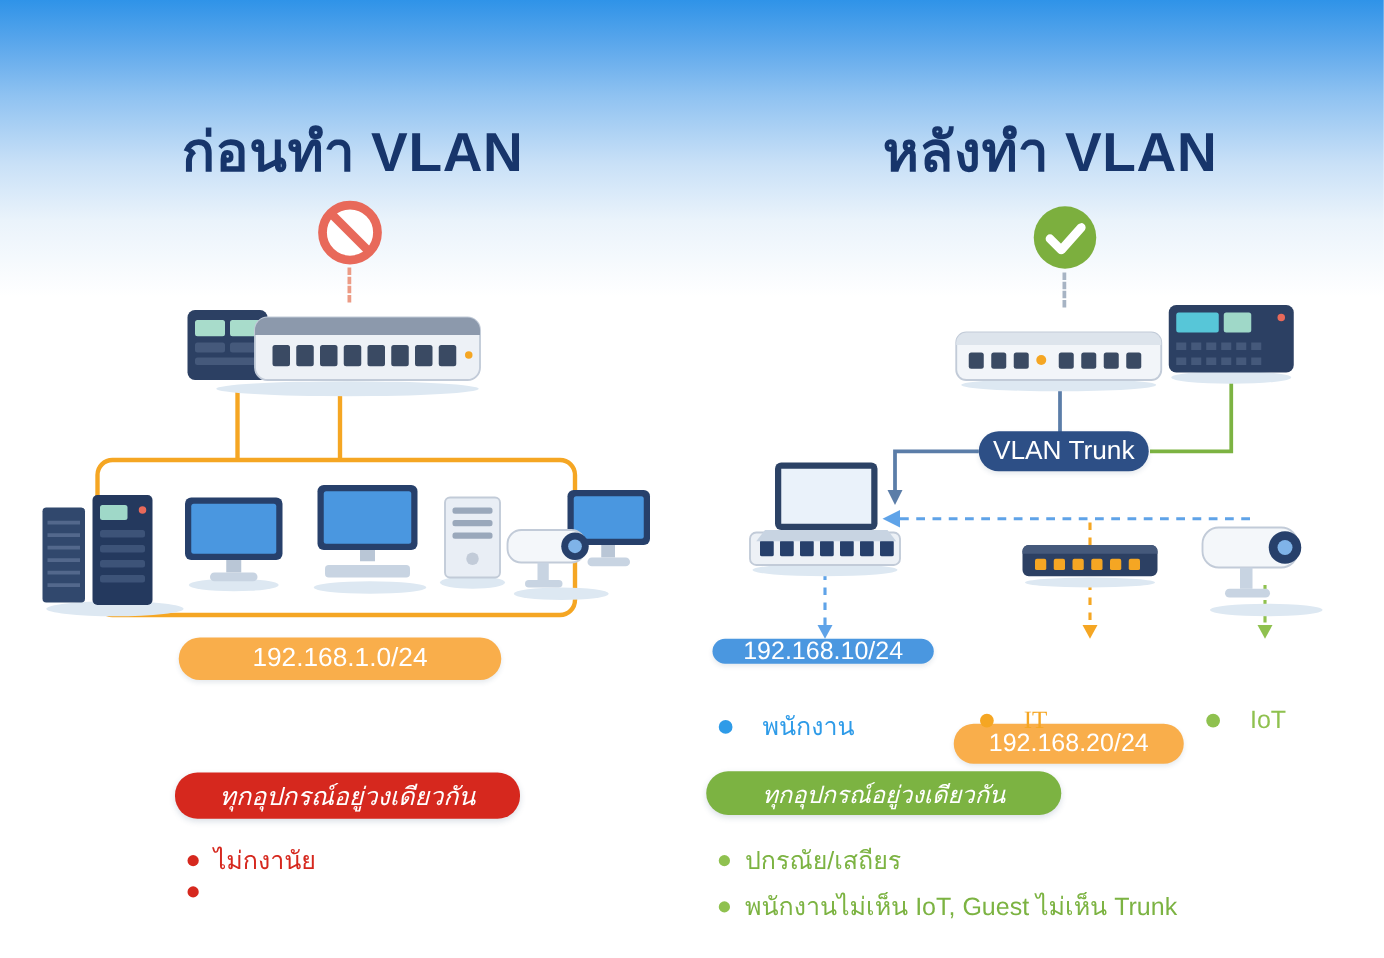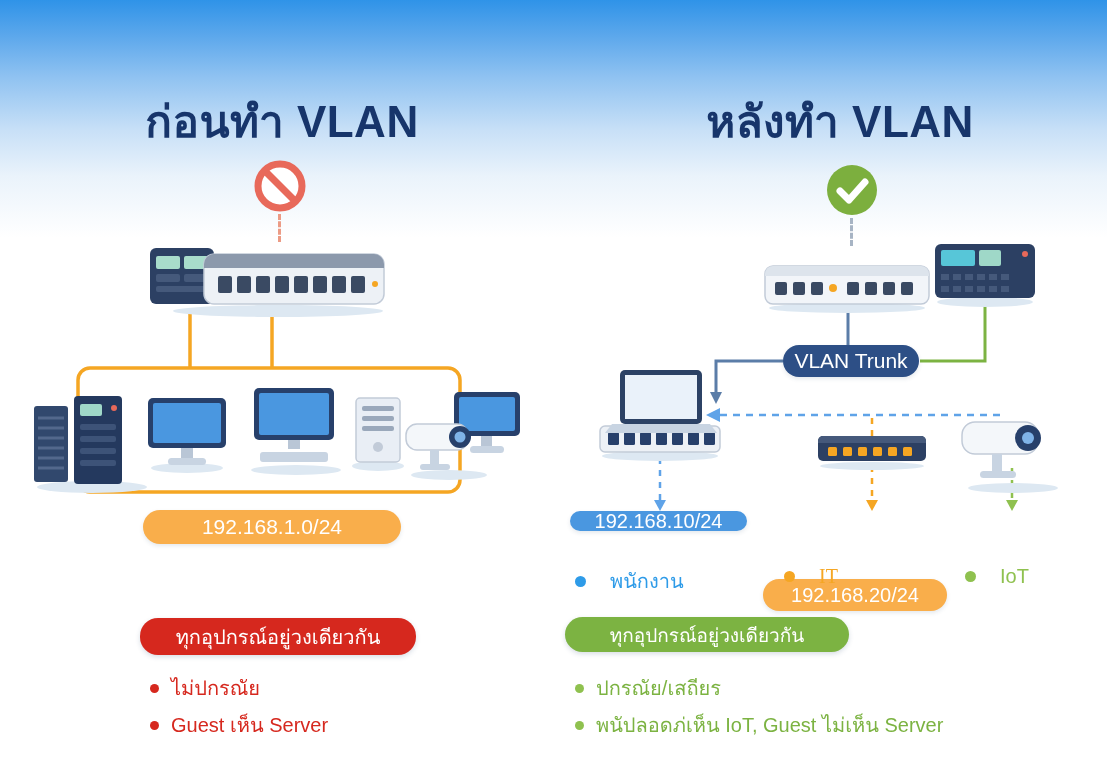--- a/index.html
+++ b/index.html
@@ -26,21 +26,21 @@
     border-radius:17px;font-size:20px;display:flex;align-items:center;justify-content:center;
     box-shadow:0 2px 4px rgba(40,70,110,0.12);
   }
   .pill-subnet-left{left:143px;top:510px;width:258px;height:34px;background:#F9AE4B;font-size:21px;}
   .pill-trunk{left:783px;top:345px;width:136px;height:32px;background:#2D4F86;font-size:21px;font-weight:normal;border-radius:16px;}
   .pill-vlan1{left:570px;top:511px;width:177px;height:20px;background:#4A97E0;border-radius:16px;}
   .pill-vlan2{left:763px;top:531px;width:184px;height:32px;background:#F9AE4B;border-radius:16px;margin-top:48px;}
   .pill-vlan3{left:958px;top:511px;width:128px;height:32px;background:#8FC14F;border-radius:16px;}
   .badge{
     position:absolute;color:#fff;display:flex;align-items:center;justify-content:center;
-    border-radius:18px;font-size:20px;box-shadow:0 2px 5px rgba(40,70,110,0.18);
+    border-radius:18px;font-size:20px;box-shadow:0 2px 5px rgba(40,70,110,0.18);font-style:italic;
   }
   .badge-red{left:140px;top:618px;width:276px;height:37px;background:#D6281E;}
   .badge-green{left:565px;top:617px;width:284px;height:35px;background:#7CB342;font-size:19px;}
   .legend{position:absolute;top:565px;display:flex;align-items:center;gap:24px;font-size:20px;}
   .legend .dot{width:11px;height:11px;border-radius:50%;display:inline-block;}
   .legend-1{left:575px;color:#2E9BE8;}
   .legend-2{left:784px;color:#F5A623;font-family:Liberation Serif, serif;}
   .legend-3{left:965px;color:#8FC14F;}
   .bullets{position:absolute;display:flex;flex-direction:column;gap:5px;font-size:20px;}
   .bullets-left{left:150px;top:672px;color:#D6281E;}
@@ -305,32 +305,31 @@
     <span class="dot" style="background:#8FC14F;"></span>
     <span>IoT</span>
   </div>
 
   <div class="badge badge-red">ทุกอุปกรณ์อยู่วงเดียวกัน</div>
   <div class="badge badge-green">ทุกอุปกรณ์อยู่วงเดียวกัน</div>
 
   <div class="bullets bullets-left">
     <div class="bullet-row">
       <span class="dot"></span>
-      <span>ไม่ปกรณัย</span>
+      <span>ไม่กงานัย</span>
     </div>
     <div class="bullet-row">
       <span class="dot"></span>
-      <span>Guest เห็น Server</span>
     </div>
   </div>
 
   <div class="bullets bullets-right">
     <div class="bullet-row">
       <span class="dot"></span>
       <span>ปกรณัย/เสถียร</span>
     </div>
     <div class="bullet-row">
       <span class="dot"></span>
-      <span>พนัปลอดภ่เห็น IoT, Guest ไม่เห็น Server</span>
+      <span>พนักงานไม่เห็น IoT, Guest ไม่เห็น Trunk</span>
     </div>
   </div>
 
 </div>
 
 </body></html>

